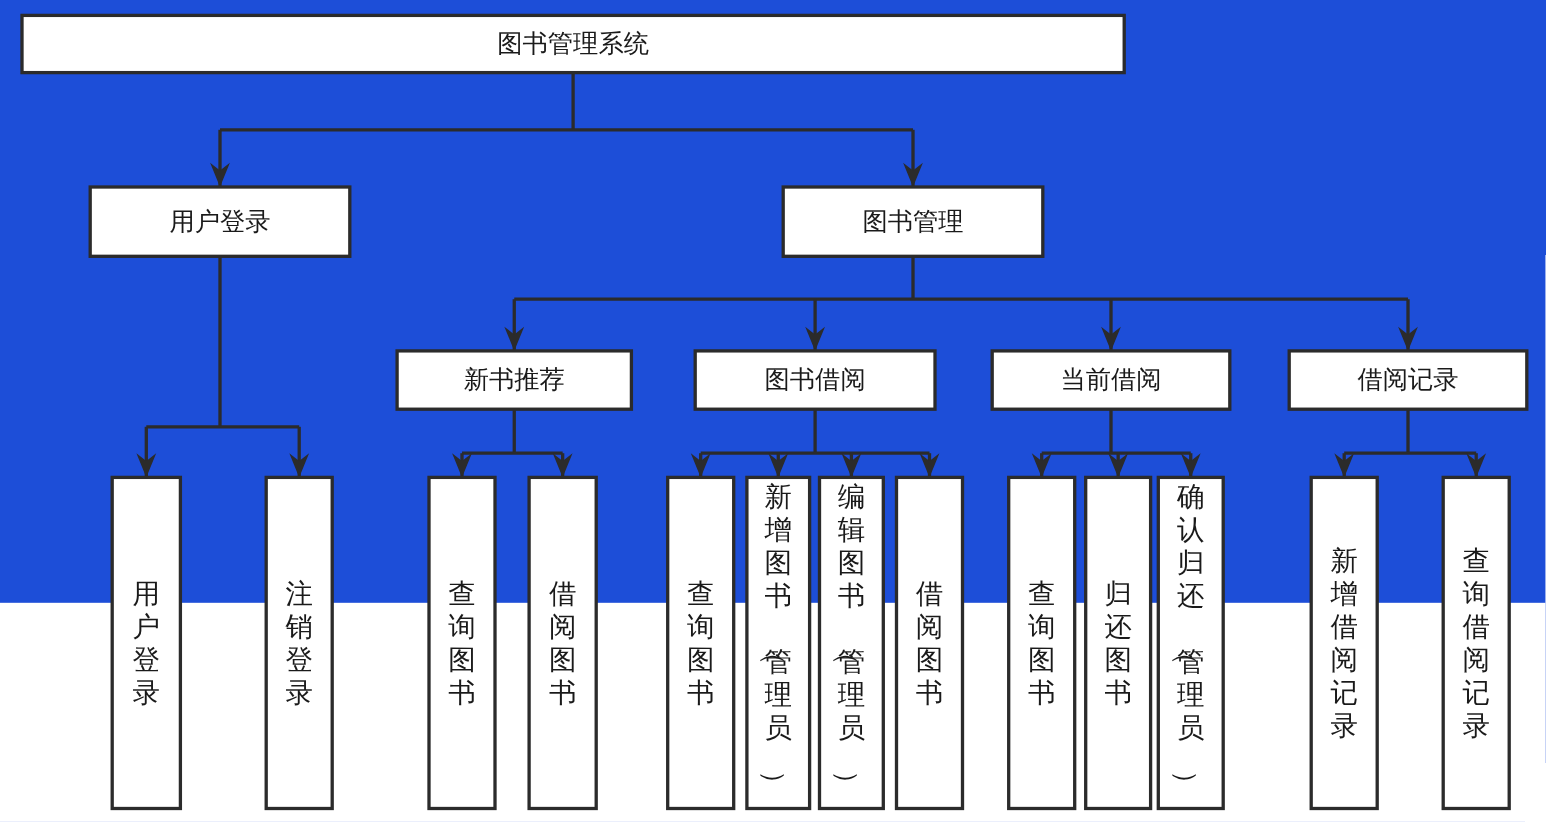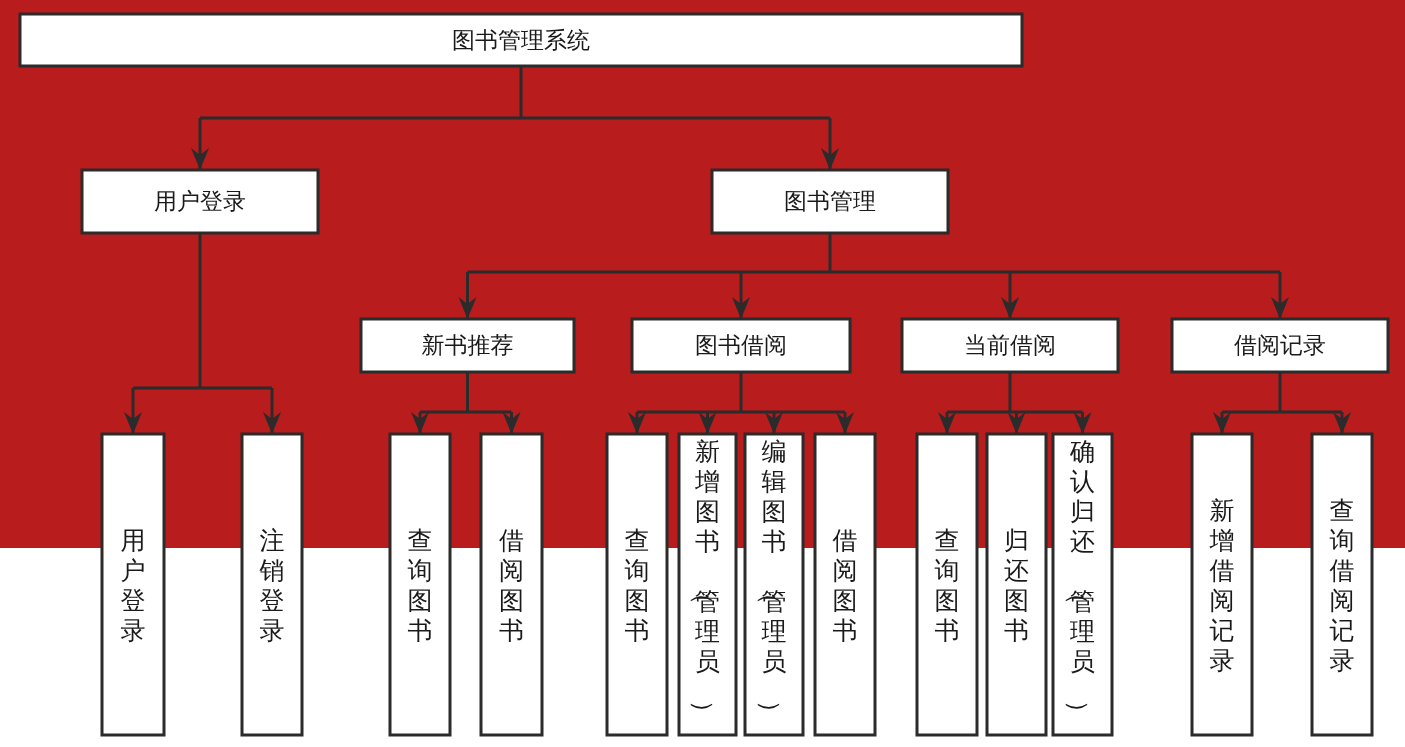--- a/index.html
+++ b/index.html
@@ -1,21 +1,21 @@
 <!DOCTYPE html>
 <html><head>
 <meta charset="utf-8">
 <style>
   html,body{margin:0;padding:0;background:#ffffff;}
   body{
     width:1405px;height:747px;
     font-family:"DejaVu Sans","Liberation Sans",sans-serif;
     overflow:hidden;
   }
-  #diagram-root{position:relative;width:1405px;height:548px;background:#b91c1c;}
+  #diagram-root{position:relative;width:1405px;height:548px;background:#1d4ed8;}
   svg#tree-svg{position:absolute;left:0;top:0;width:1405px;height:747px;}
   .node-box{fill:#ffffff;stroke:#2b2b2b;stroke-width:3;}
   .link-line{stroke:#2b2b2b;stroke-width:3;fill:none;}
   .arrow-head{fill:#2b2b2b;stroke:none;}
   .node-label{
     font-family:"DejaVu Sans","Liberation Sans",sans-serif;
     fill:#1a1a1a;font-size:23px;
     dominant-baseline:middle;text-anchor:middle;
   }
   .vert-label{

